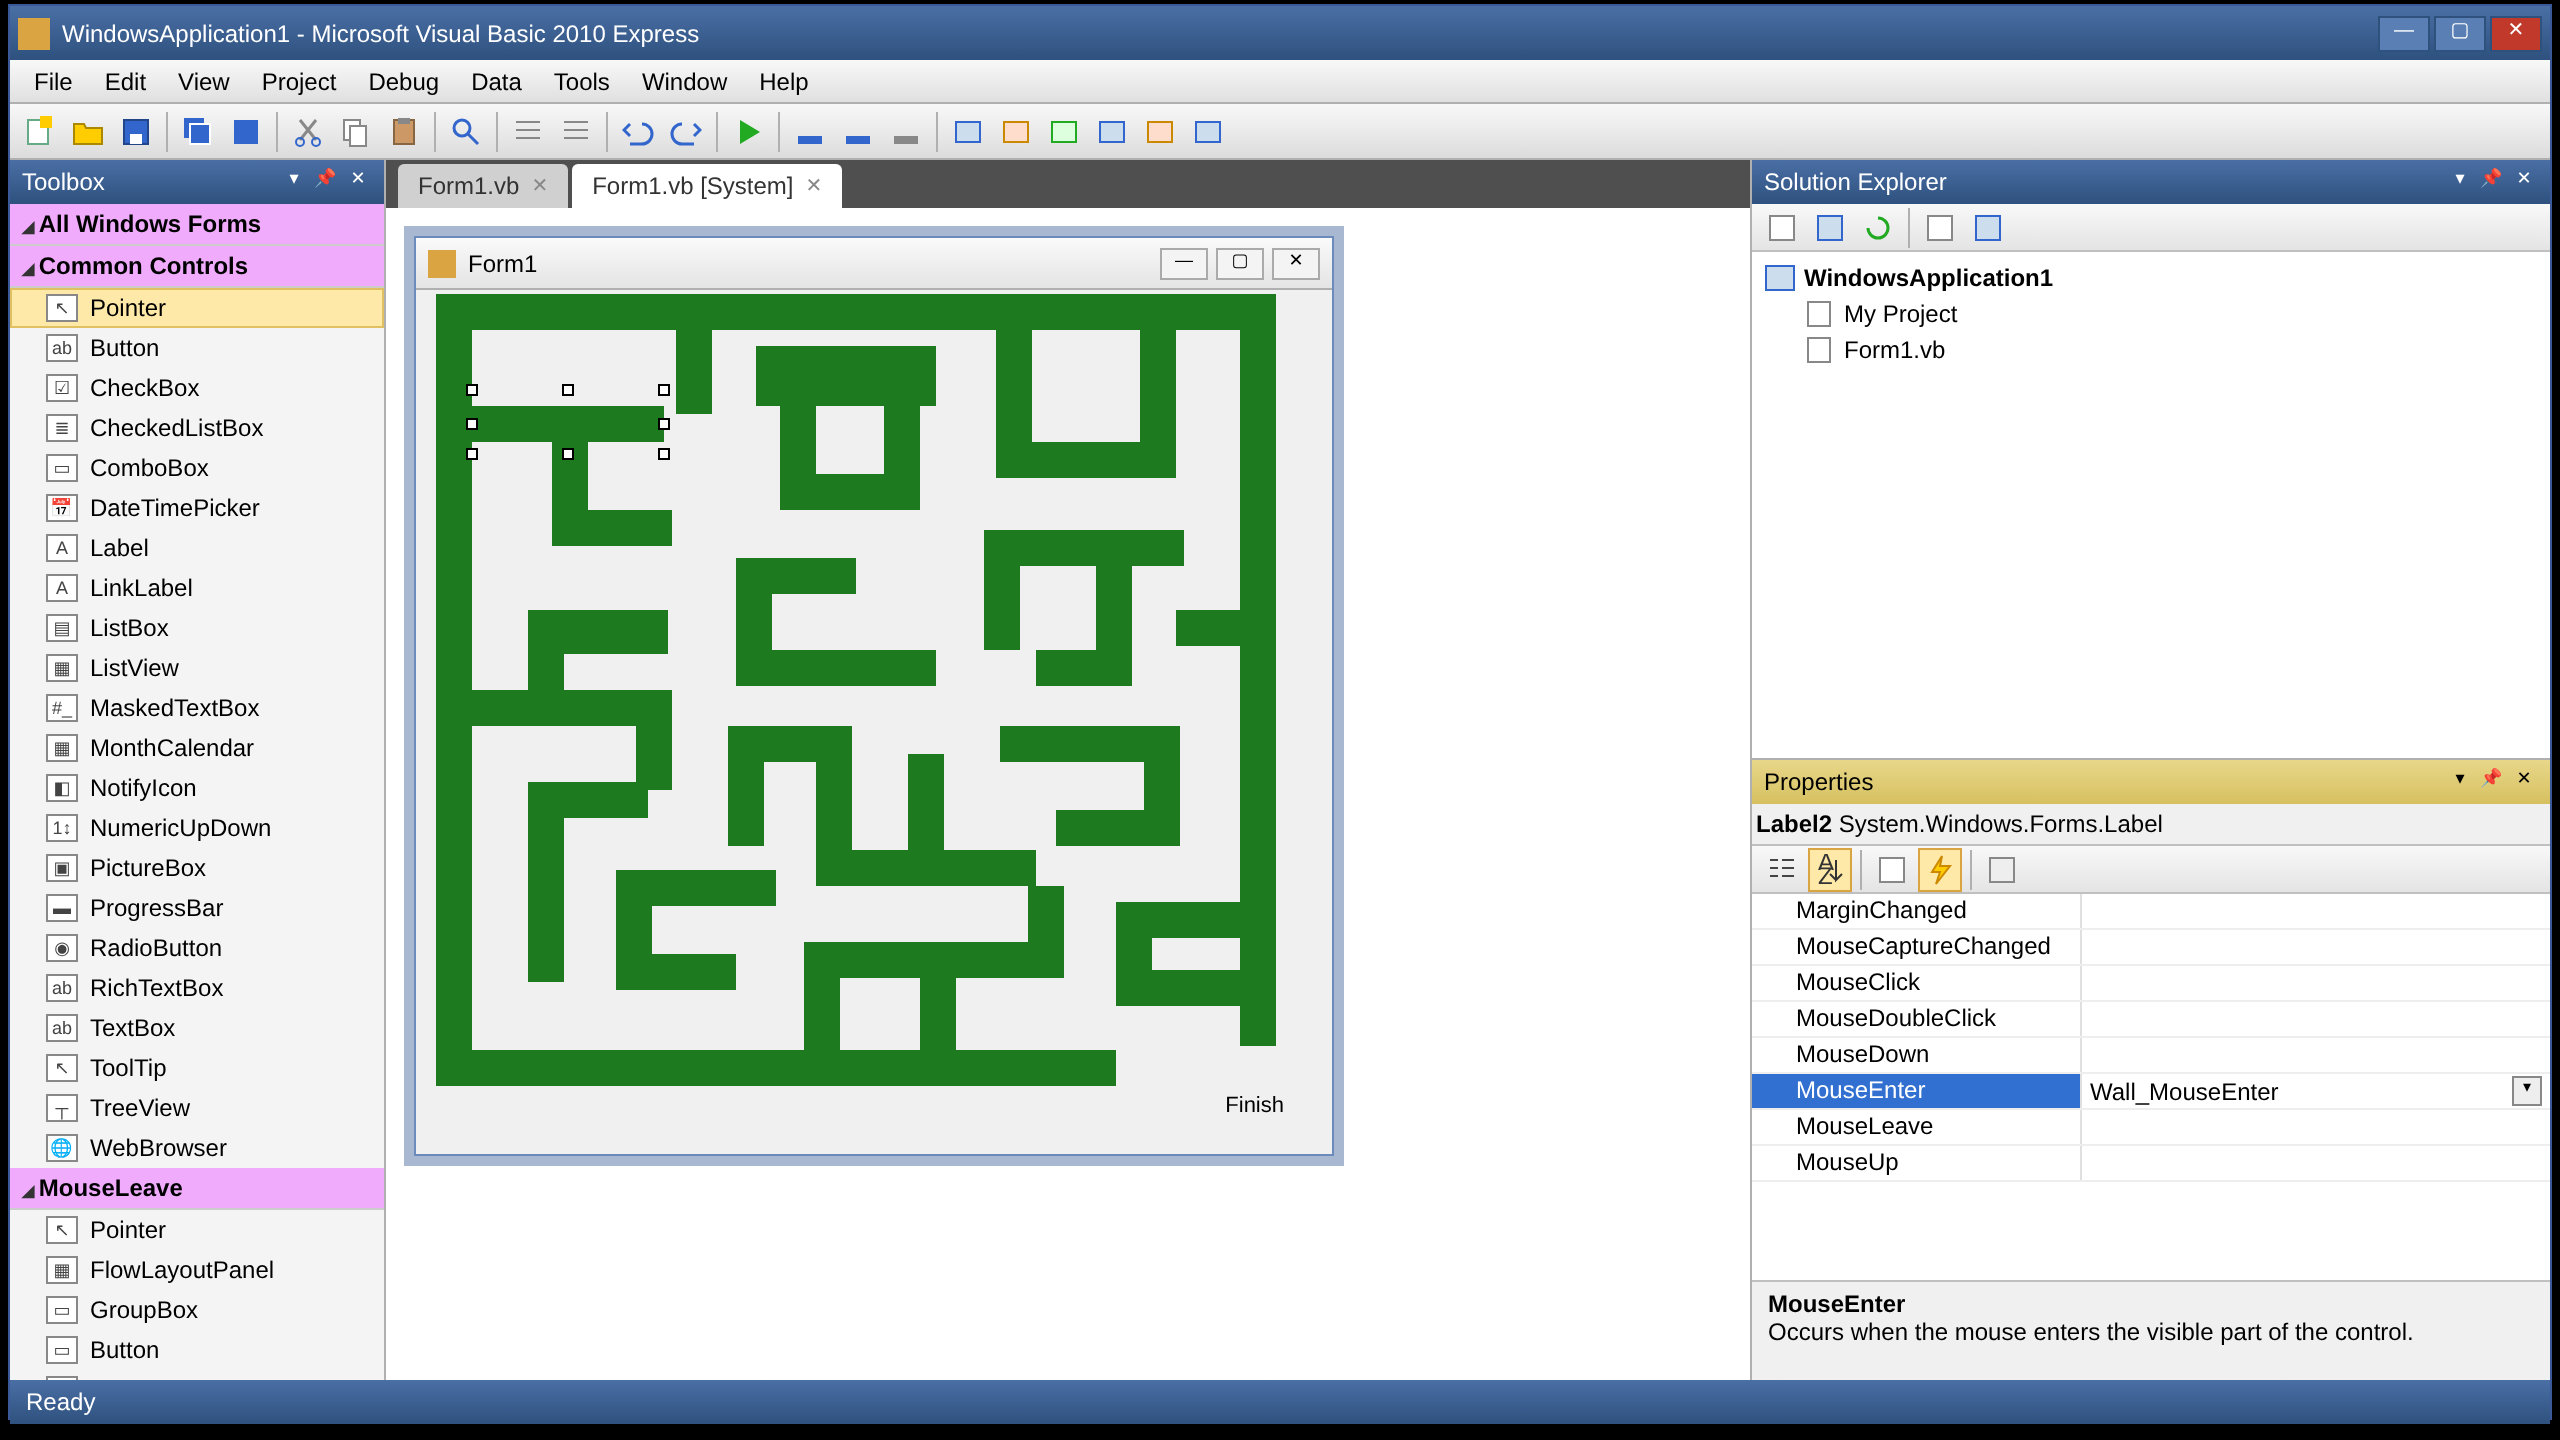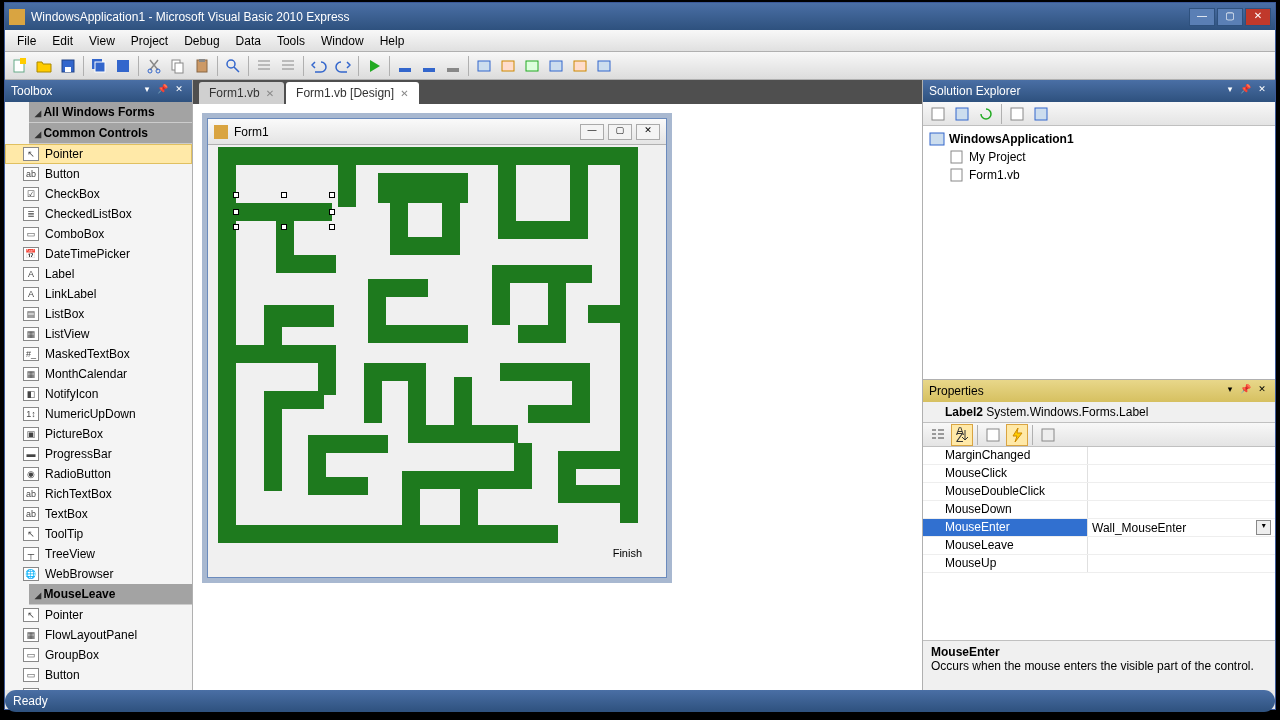--- a/index.html
+++ b/index.html
@@ -16,21 +16,21 @@
 .toolbar { height: 28px; background: linear-gradient(#f8f8f8, #dcdcdc); display: flex; align-items: center; padding: 0 4px; border-bottom: 1px solid #b0b0b0; gap: 2px; }
 .tool-btn { width: 22px; height: 22px; display: flex; align-items: center; justify-content: center; border: 1px solid transparent; }
 .tool-sep { width: 1px; height: 20px; background: #b0b0b0; margin: 0 2px; }
 .tool-icon { width: 16px; height: 16px; }
 .main-area { display: flex; height: 610px; }
 .panel-title { height: 22px; background: linear-gradient(#4a6fa5, #2e517e); color: #fff; display: flex; align-items: center; padding: 0 6px; font-size: 12px; }
 .panel-title .spacer { flex: 1; }
 .panel-title .pbtn { width: 14px; height: 14px; margin-left: 2px; font-size: 9px; text-align: center; cursor: default; }
 .toolbox { width: 188px; background: #f0f0f0; border-right: 1px solid #b0b0b0; display: flex; flex-direction: column; }
 .toolbox-list { flex: 1; overflow-y: auto; background: #f4f4f4; }
-.tb-group { padding: 3px 6px; background: #a3a3a3; font-weight: bold; border-bottom: 1px solid #ccc; cursor: default; margin-left: 24px; }
+.tb-group { padding: 3px 6px; background: #f0abfc; font-weight: bold; border-bottom: 1px solid #ccc; cursor: default; }
 .tb-group::before { content: "◢ "; font-size: 8px; color: #333; }
 .tb-item { padding: 3px 6px 3px 18px; display: flex; align-items: center; gap: 6px; cursor: default; }
 .tb-item.selected { background: #ffe9a8; border: 1px solid #e0c060; padding: 2px 5px 2px 17px; }
 .tb-icon { width: 16px; height: 14px; display: inline-block; border: 1px solid #888; background: #fff; font-size: 9px; text-align: center; line-height: 12px; color: #444; }
 .center { flex: 1; background: #6b6b6b; display: flex; flex-direction: column; }
 .tabs-row { height: 24px; background: #4f4f4f; display: flex; align-items: flex-end; padding-left: 6px; }
 .doc-tab { height: 22px; padding: 3px 10px; background: #d0d0d0; color: #333; margin-right: 2px; border-top-left-radius: 3px; border-top-right-radius: 3px; display: flex; align-items: center; gap: 6px; cursor: default; }
 .doc-tab.active { background: #fff; }
 .doc-tab .x { font-size: 10px; color: #888; }
 .designer-surface { flex: 1; background: #fff; padding: 14px; overflow: auto; }
@@ -38,41 +38,41 @@
 .form-tb { height: 26px; background: linear-gradient(#fafafa,#e4e4e4); border-bottom: 1px solid #b0b0b0; display: flex; align-items: center; padding: 0 6px; }
 .form-tb-icon { width: 14px; height: 14px; background: #d9a441; margin-right: 6px; }
 .form-tb-text { flex: 1; font-size: 12px; }
 .form-tb-btns { display: flex; gap: 4px; }
 .form-tb-btn { width: 24px; height: 16px; border: 1px solid #aaa; background: #f4f4f4; font-size: 9px; text-align: center; }
 .form-canvas { position: relative; width: 100%; height: 432px; background: #f0f0f0; }
 .wall { position: absolute; background: #1e7a1e; }
 .finish-label { position: absolute; font-size: 11px; color: #000; }
 .selected-wall { position: absolute; background: #1e7a1e; }
 .sel-handle { position: absolute; width: 6px; height: 6px; background: #fff; border: 1px solid #000; }
-.right-col { width: 353px; display: flex; flex-direction: column; border-left: 1px solid #b0b0b0; background: #fff; }
+.right-col { width: 400px; display: flex; flex-direction: column; border-left: 1px solid #b0b0b0; background: #fff; }
 .sol-exp { flex: 0 0 300px; display: flex; flex-direction: column; border-bottom: 1px solid #b0b0b0; }
 .sol-toolbar { height: 24px; background: linear-gradient(#f8f8f8,#e4e4e4); border-bottom: 1px solid #c0c0c0; display: flex; align-items: center; padding: 0 4px; gap: 2px; }
 .sol-tree { flex: 1; background: #fff; padding: 4px 6px; }
 .tree-item { padding: 2px 0; display: flex; align-items: center; gap: 4px; }
 .tree-item.lvl1 { padding-left: 20px; }
 .tree-icon { width: 16px; height: 14px; display: inline-block; }
 .props { flex: 1; display: flex; flex-direction: column; }
-.props-header { padding: 3px 22px; background: #f0f0f0; border-bottom: 1px solid #c0c0c0; }
+.props-header { padding: 3px 2px; background: #f0f0f0; border-bottom: 1px solid #c0c0c0; }
 .props-toolbar { height: 24px; background: linear-gradient(#f8f8f8,#e4e4e4); border-bottom: 1px solid #c0c0c0; display: flex; align-items: center; padding: 0 4px; gap: 2px; }
 .props-grid { flex: 1; overflow-y: auto; background: #fff; position: relative; }
 .prop-row { display: flex; height: 18px; border-bottom: 1px solid #eee; }
 .prop-name { width: 165px; padding: 1px 8px 1px 22px; border-right: 1px solid #e0e0e0; }
 .prop-val { flex: 1; padding: 1px 4px; display: flex; align-items: center; }
 .prop-row.selected .prop-name { background: #3170d0; color: #fff; }
 .prop-row.selected .prop-val { background: #fff; }
 .prop-val input { border: none; outline: none; width: 100%; font-size: 12px; background: transparent; }
 .prop-dd { width: 16px; height: 15px; border: 1px solid #888; background: #eee; font-size: 8px; text-align: center; margin-left: 2px; }
 .props-desc { height: 50px; background: #f0f0f0; border-top: 1px solid #c0c0c0; padding: 4px 8px; }
 .props-desc-title { font-weight: bold; }
-.statusbar { height: 22px; background: linear-gradient(#4a6fa5,#2e517e); color: #fff; display: flex; align-items: center; padding: 0 8px; border-radius: 11px; }
+.statusbar { height: 22px; background: linear-gradient(#4a6fa5,#2e517e); color: #fff; display: flex; align-items: center; padding: 0 8px; }
 </style>
 </head>
 <body>
 
 <div class="window">
 
   <div class="titlebar">
     <div class="titlebar-icon"></div>
     <div class="titlebar-text">WindowsApplication1 - Microsoft Visual Basic 2010 Express</div>
     <div class="win-buttons">
@@ -353,21 +353,21 @@
         </div>
     </div>
 
     <div class="center">
       <div class="tabs-row" id="tabs-row">
           <div class="doc-tab">
             <span>Form1.vb</span>
             <span class="x">✕</span>
           </div>
           <div class="doc-tab active">
-            <span>Form1.vb [Design]</span>
+            <span>Form1.vb [System]</span>
             <span class="x">✕</span>
           </div>
         </div>
       <div class="designer-surface">
         <div class="form-window">
           <div class="form-tb">
             <div class="form-tb-icon"></div>
             <div class="form-tb-text">Form1</div>
             <div class="form-tb-btns">
               <div class="form-tb-btn">—</div>
@@ -554,20 +554,24 @@
                 <rect x="2" y="2" width="12" height="12" fill="#eee" stroke="#888"></rect>
               </svg>
             </div>
         </div>
         <div class="props-grid" id="props-grid">
             <div class="prop-row">
               <div class="prop-name">MarginChanged</div>
               <div class="prop-val"></div>
             </div>
             <div class="prop-row">
+              <div class="prop-name">MouseCaptureChanged</div>
+              <div class="prop-val"></div>
+            </div>
+            <div class="prop-row">
               <div class="prop-name">MouseClick</div>
               <div class="prop-val"></div>
             </div>
             <div class="prop-row">
               <div class="prop-name">MouseDoubleClick</div>
               <div class="prop-val"></div>
             </div>
             <div class="prop-row">
               <div class="prop-name">MouseDown</div>
               <div class="prop-val"></div>

